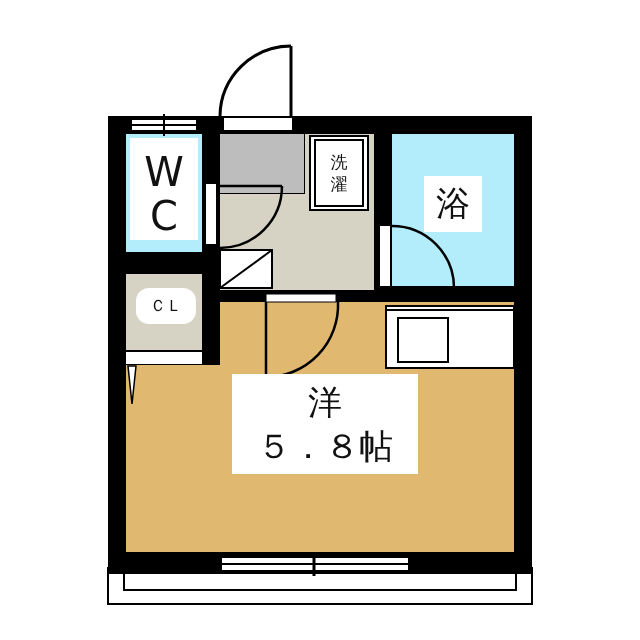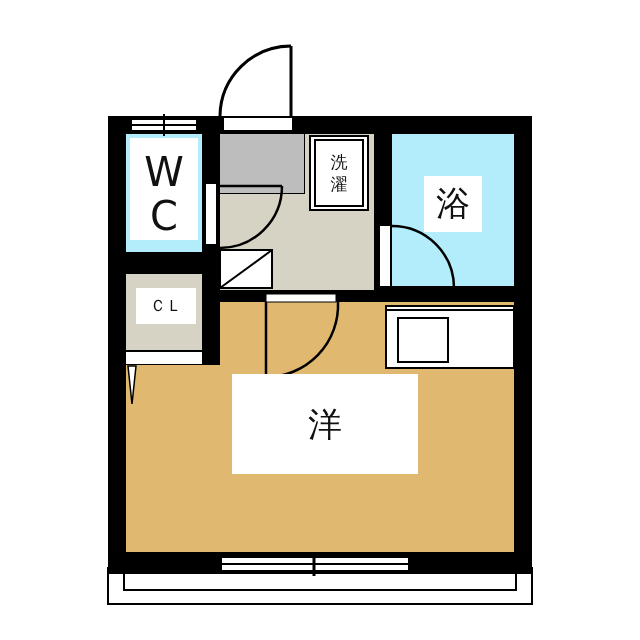--- a/index.html
+++ b/index.html
@@ -77,28 +77,29 @@
   <line x1="314" y1="552" x2="314" y2="576" stroke="#000" stroke-width="3"></line>
 
   <rect x="424" y="176" width="58" height="56" fill="#ffffff"></rect>
 </svg>
 
 <div class="label" style="left:130px;top:146px;width:68px;height:96px;flex-direction:column;font-size:40px;line-height:44px;background:transparent;">
   <span>W</span>
   <span>C</span>
 </div>
 
-<div class="label" style="left:136px;top:288px;width:60px;height:36px;font-size:16px;">
+<div class="label" style="left:136px;top:288px;width:60px;height:36px;font-size:16px;border-radius:13px;">
   <span>ＣＬ</span>
 </div>
 
 <div class="label" style="left:318px;top:144px;width:42px;height:58px;flex-direction:column;font-size:17px;line-height:22px;">
   <span>洗</span>
   <span>濯</span>
 </div>
 
 <div class="label" style="left:424px;top:176px;width:58px;height:56px;font-size:34px;">
   <span>浴</span>
 </div>
 
 <div class="label" style="left:232px;top:374px;width:186px;height:100px;flex-direction:column;font-size:34px;line-height:44px;">
   <span>洋</span>
+  <span>５．８帖</span>
 </div>
 
 </body></html>

